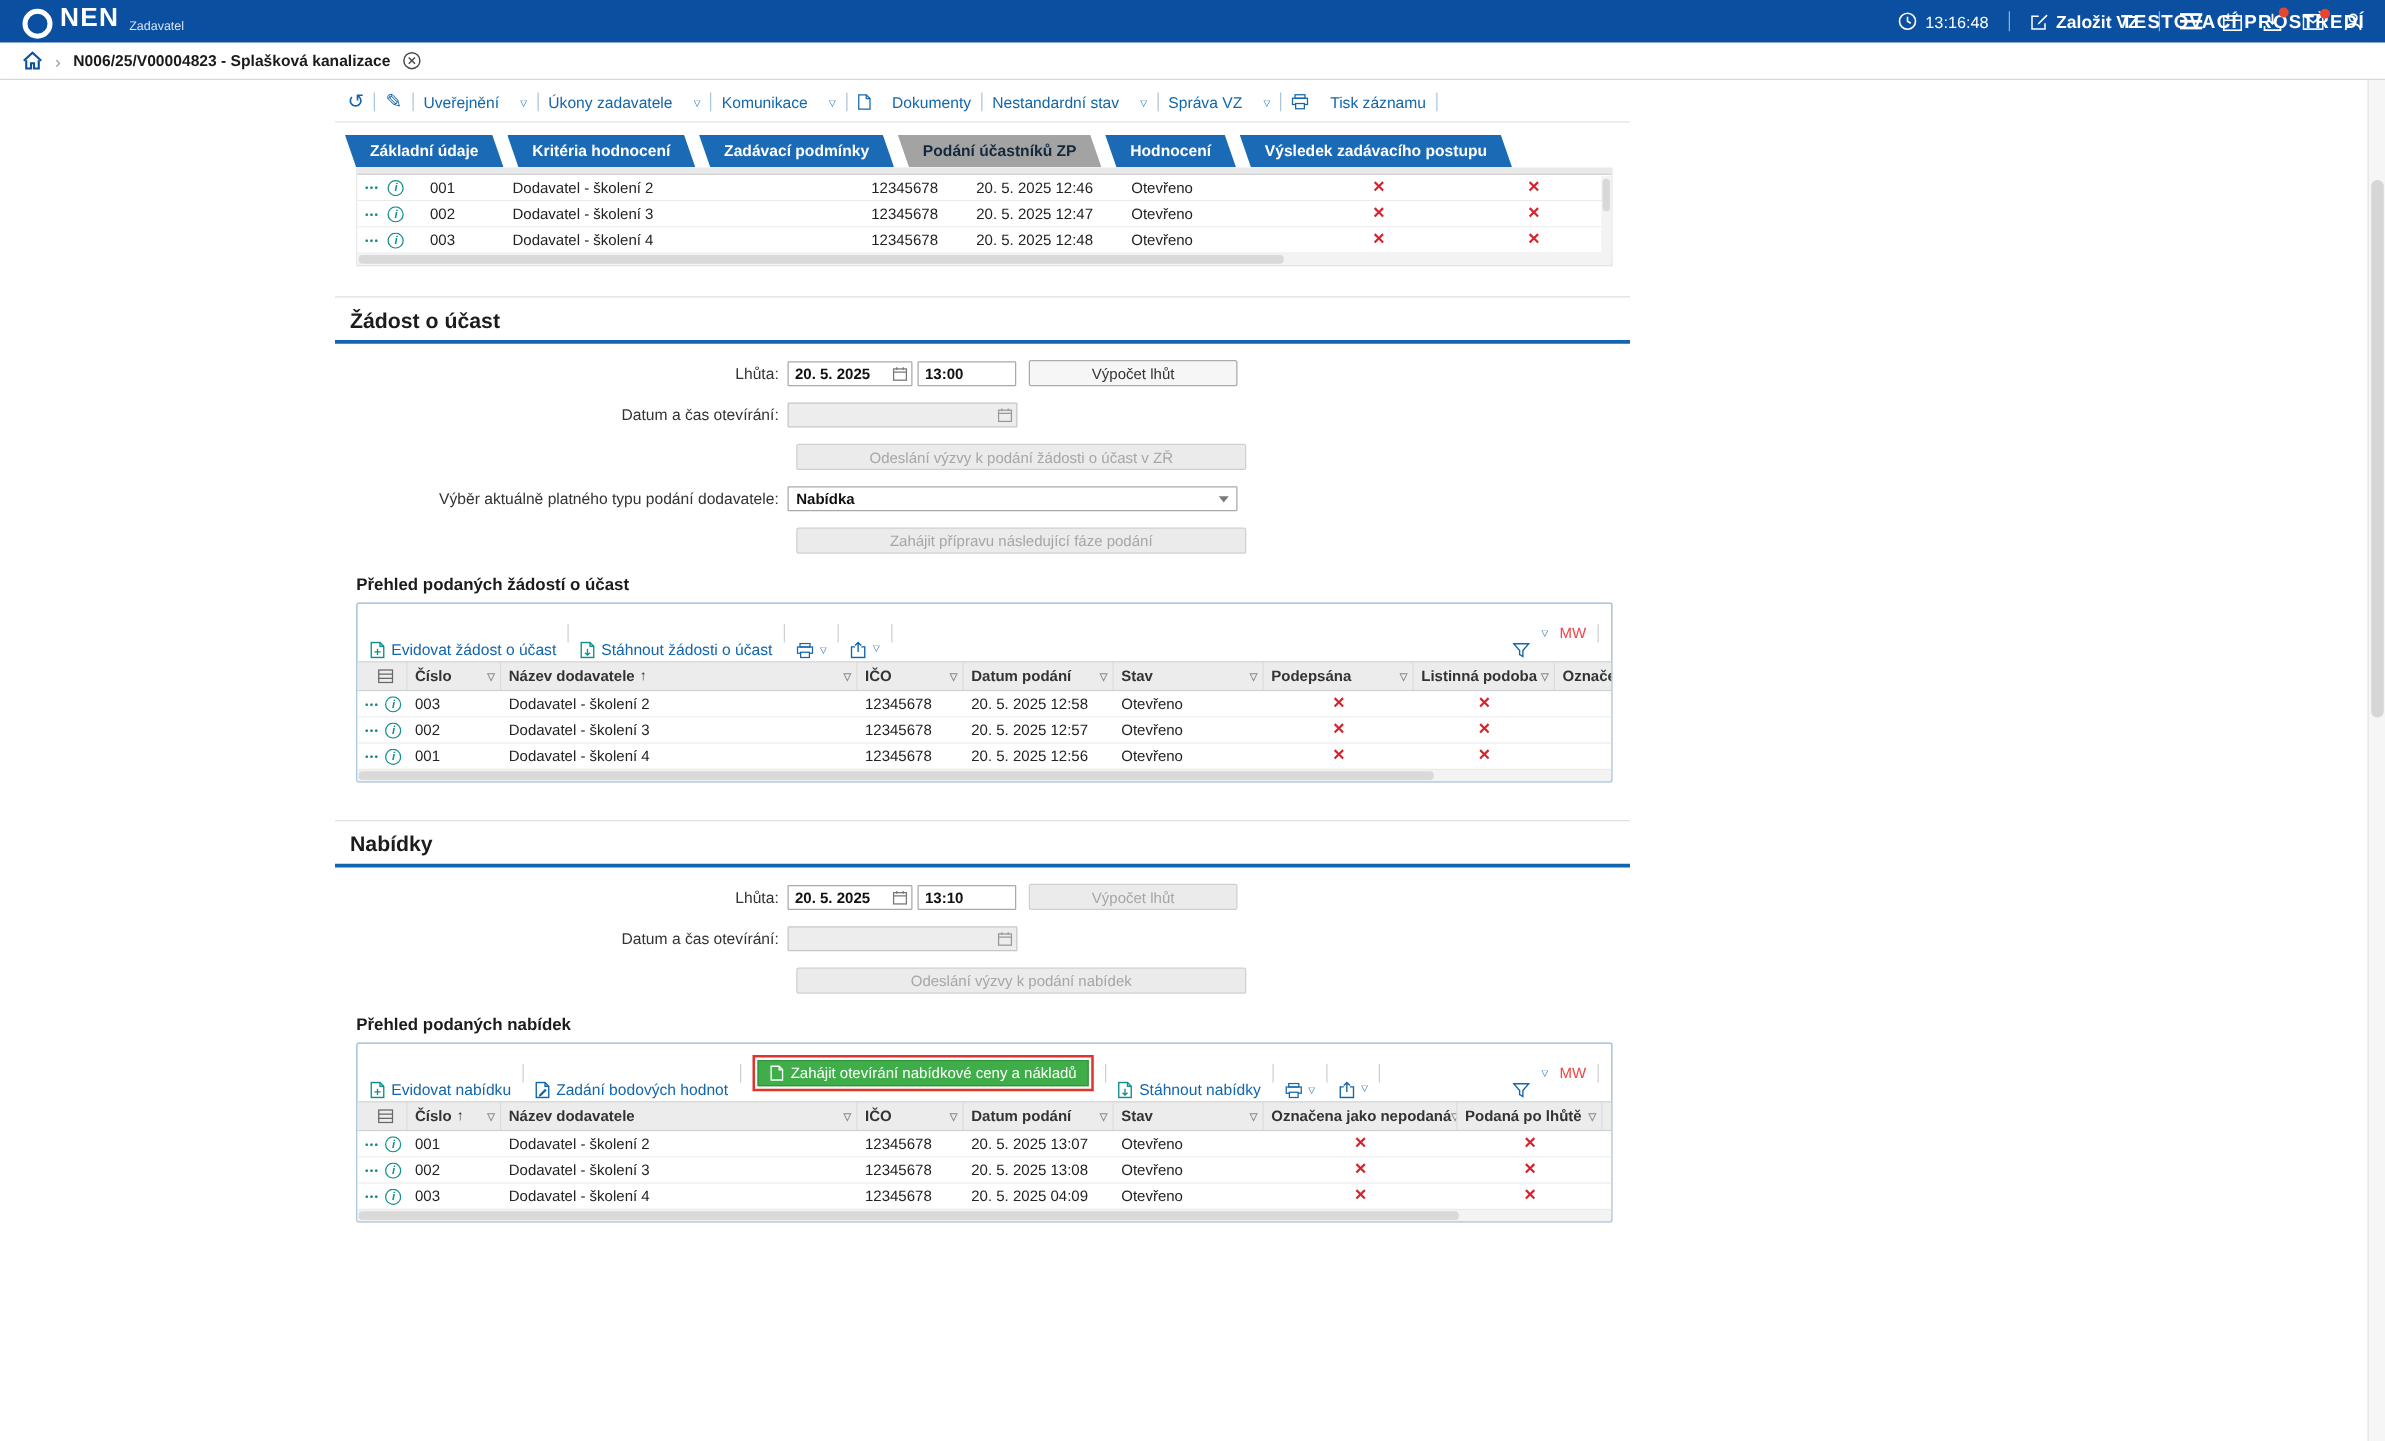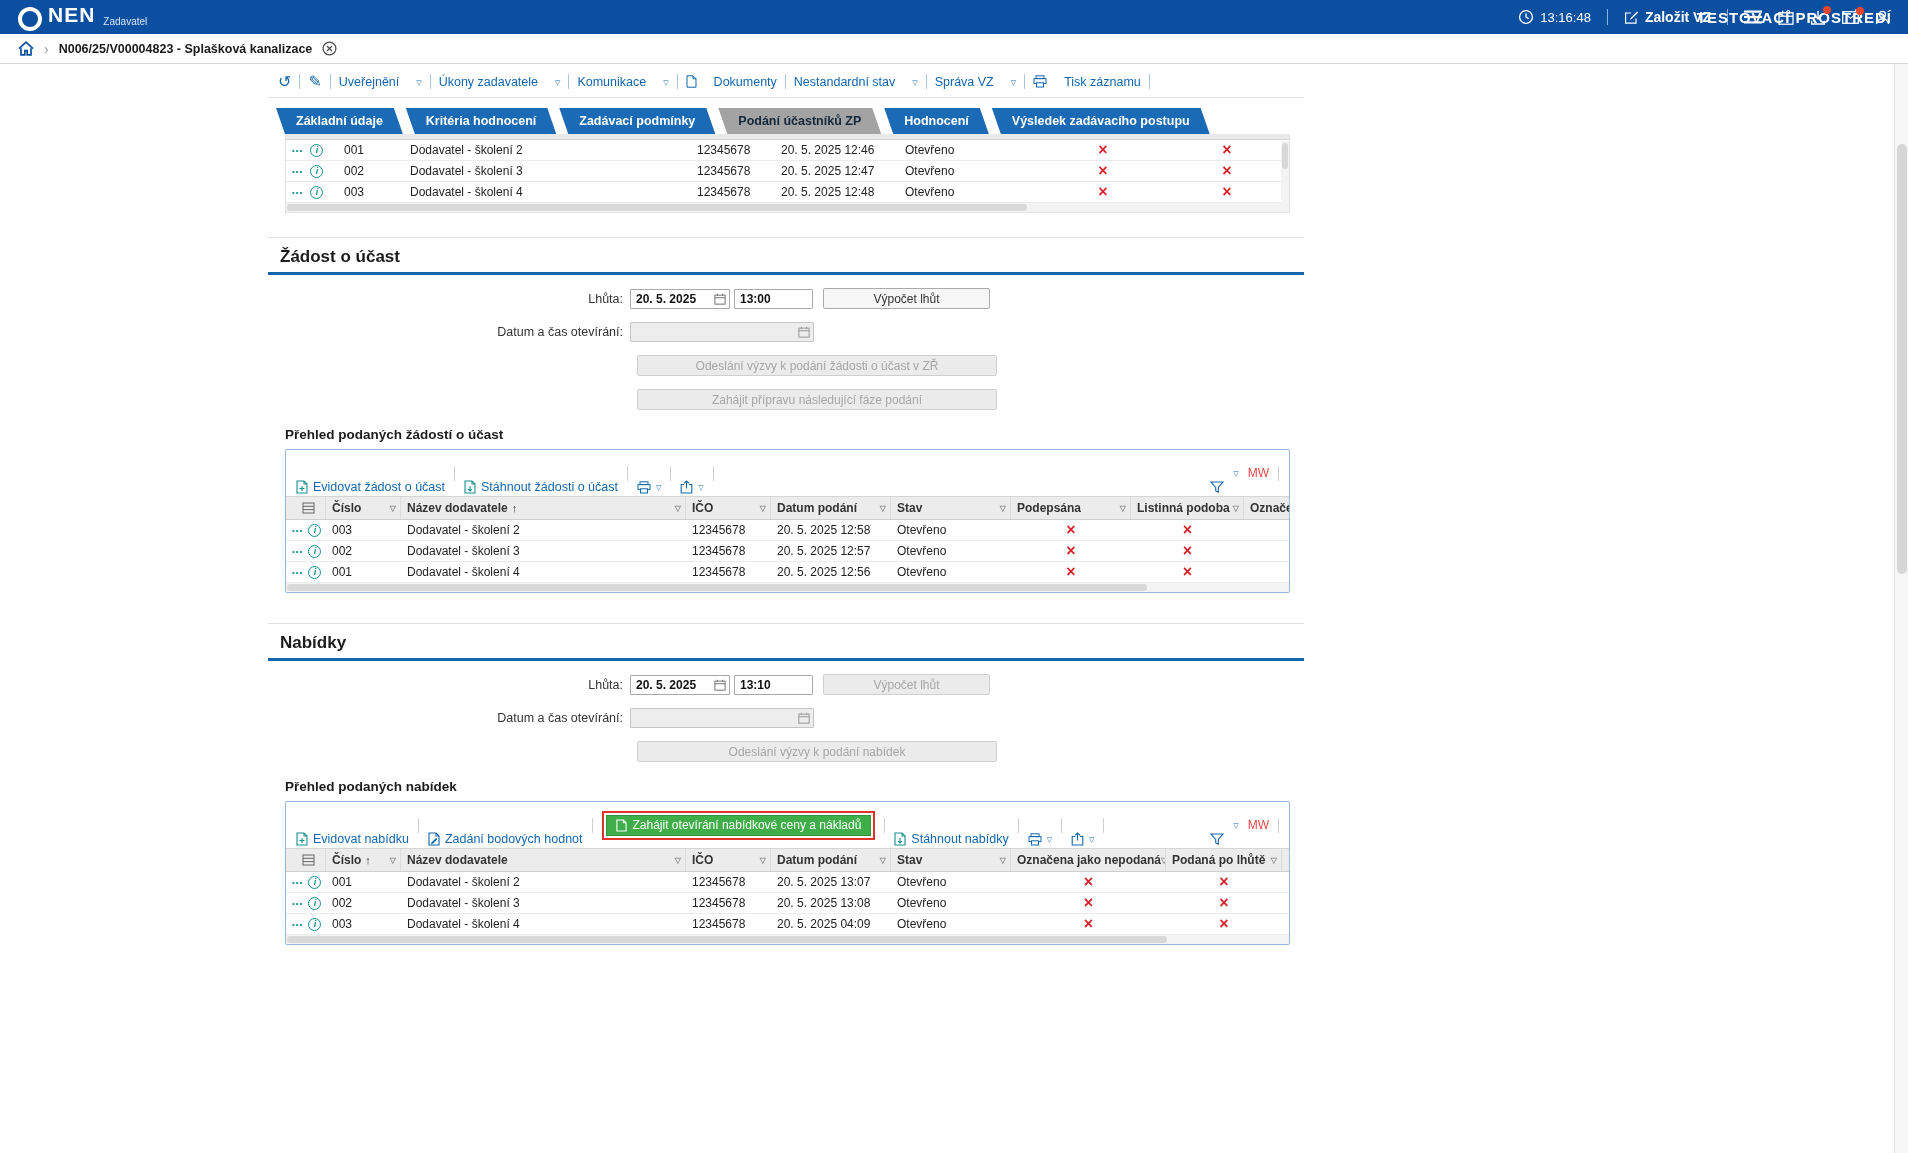--- a/index.html
+++ b/index.html
@@ -79,21 +79,21 @@
   .btn-wide { width:360px; }
   .btn-dis2 { width:167px; margin-left:10px; }
   .select { width:360px; height:20px; border:1px solid #a9a9a9; background:#fff; display:flex; align-items:center; padding:0 6px; font-size:12px; font-weight:bold; color:#111; cursor:pointer; border-radius:1px; }
   .caret { margin-left:auto; width:0; height:0; border-left:4px solid transparent; border-right:4px solid transparent; border-top:5px solid #7a7a7a; }
   .gap4 { width:4px; }
 
   
   .grid-title { margin:17px 0 0 17px; font-size:13.5px; font-weight:bold; color:#1c1c1c; }
   .gridpanel { margin:7px 0 0 17px; width:1005px; border:1px solid #93b8d8; border-radius:2px; background:#fff; }
   .gtoolbar { display:flex; align-items:center; gap:9px; min-height:29px; padding:2px 10px; font-size:12.5px; color:#1266ad; }
-  .ga { display:flex; align-items:center; gap:5px; color:#1266ad; cursor:pointer; white-space:nowrap;margin-top:28px; }
+  .ga { display:flex; gap:5px; color:#1266ad; cursor:pointer; white-space:nowrap;margin-top:28px; }
   .g-sep { width:1px; height:15px; background:#cfcfcf; }
   .g-dd { font-size:7px; color:#1266ad; margin-top:2px; }
   .g-right { margin-left:auto; display:flex; align-items:center; gap:9px; }
   .mw { color:#ef4444; font-size:12px; cursor:pointer; }
   .alert-wrap { border:2px solid #e0332c; padding:2px; display:inline-flex; }
   .btn-green { background:#3fae49; color:#fff; border:1px solid #339440; height:21px; display:inline-flex; align-items:center; gap:6px; padding:0 9px; font-size:12px; cursor:pointer; white-space:nowrap; }
 
   .ghead { display:flex; align-items:center; height:24px; background:#ececec; border-top:1px solid #d5d5d5; border-bottom:1px solid #cfcfcf; font-size:12px; font-weight:bold; color:#333; }
   .hcell { display:flex; align-items:center; padding-left:6px; border-right:1px solid #dcdcdc; height:100%; overflow:hidden; white-space:nowrap; }
   .hcell:last-child { border-right:none; }
@@ -346,20 +346,27 @@
               <line x1="4" y1="1" x2="4" y2="3.6" stroke="#999" stroke-width="1.2"></line>
               <line x1="10" y1="1" x2="10" y2="3.6" stroke="#999" stroke-width="1.2"></line>
             </svg>
           </span>
       </span>
     </div>
     <div class="frow">
       <button class="btn btn-disabled btn-wide findent">Odeslání výzvy k podání žádosti o účast v ZŘ</button>
     </div>
     <div class="frow">
+      <span class="flabel">Výběr aktuálně platného typu podání dodavatele:</span>
+      <div class="select">
+        <span>Nabídka</span>
+        <span class="caret"></span>
+      </div>
+    </div>
+    <div class="frow">
       <button class="btn btn-disabled btn-wide findent">Zahájit přípravu následující fáze podání</button>
     </div>
   </div>
 
   <div class="grid-title">Přehled podaných žádostí o účast</div>
 
   <div class="gridpanel g2">
     <div class="gtoolbar">
       <span class="ga">
         <svg width="12" height="14" viewBox="0 0 12 14">

